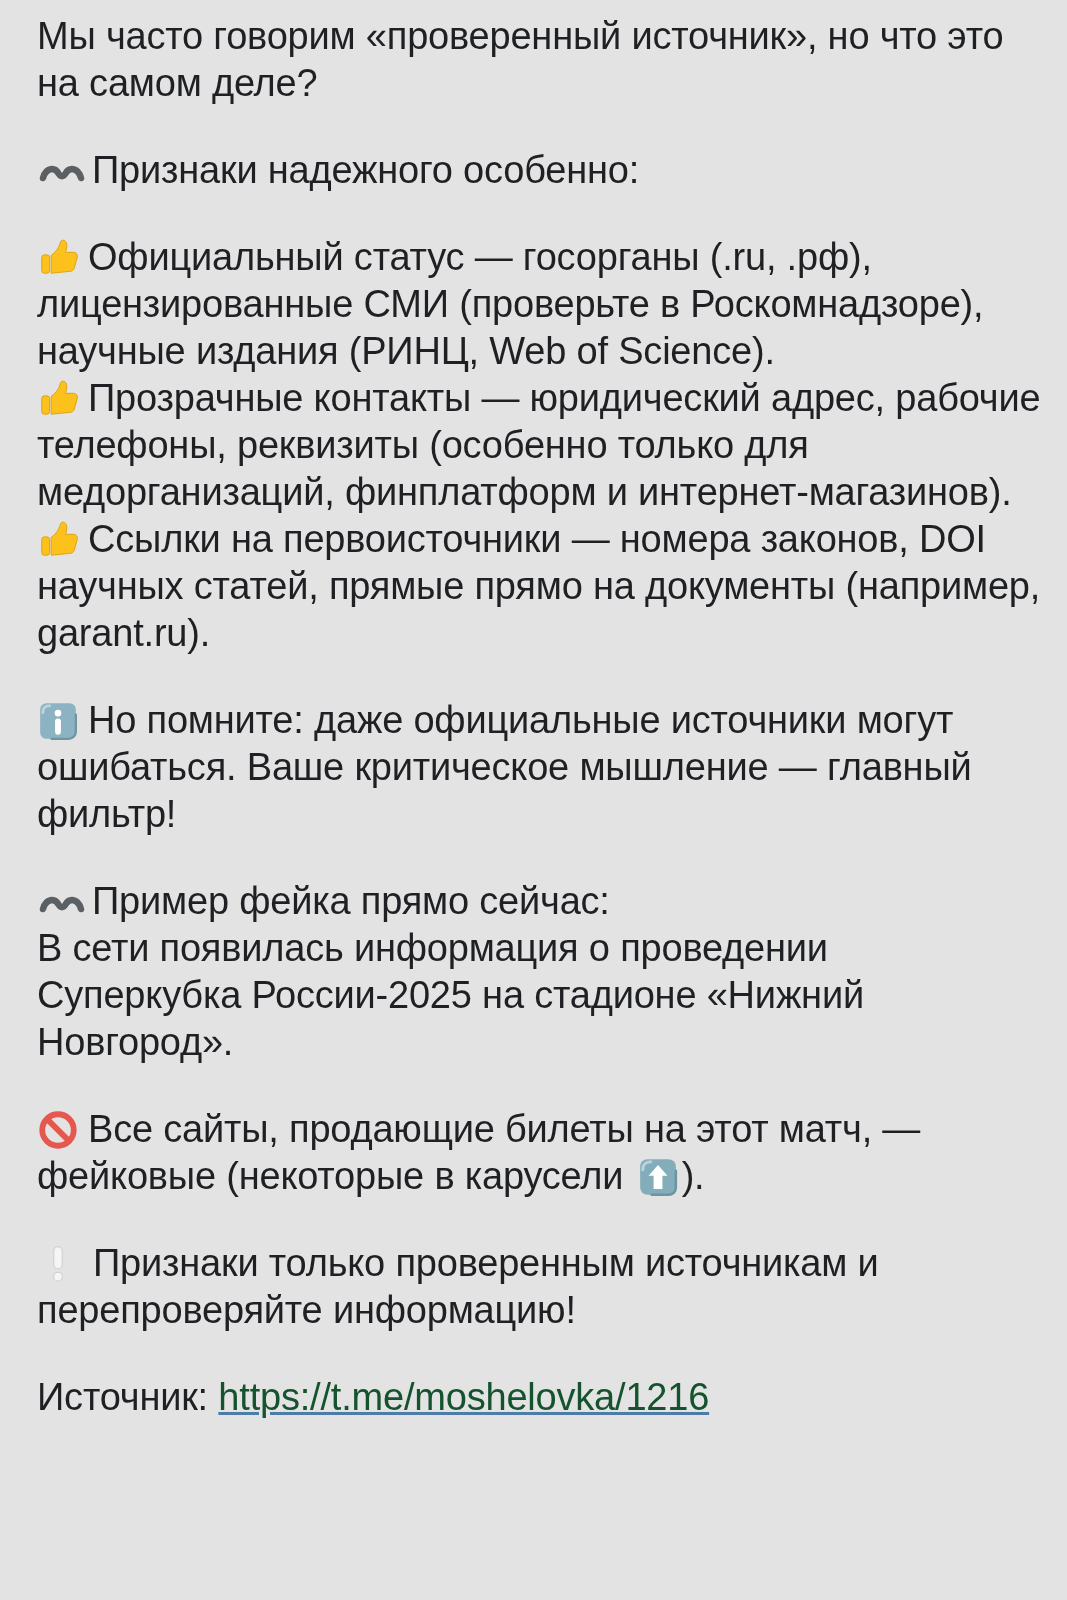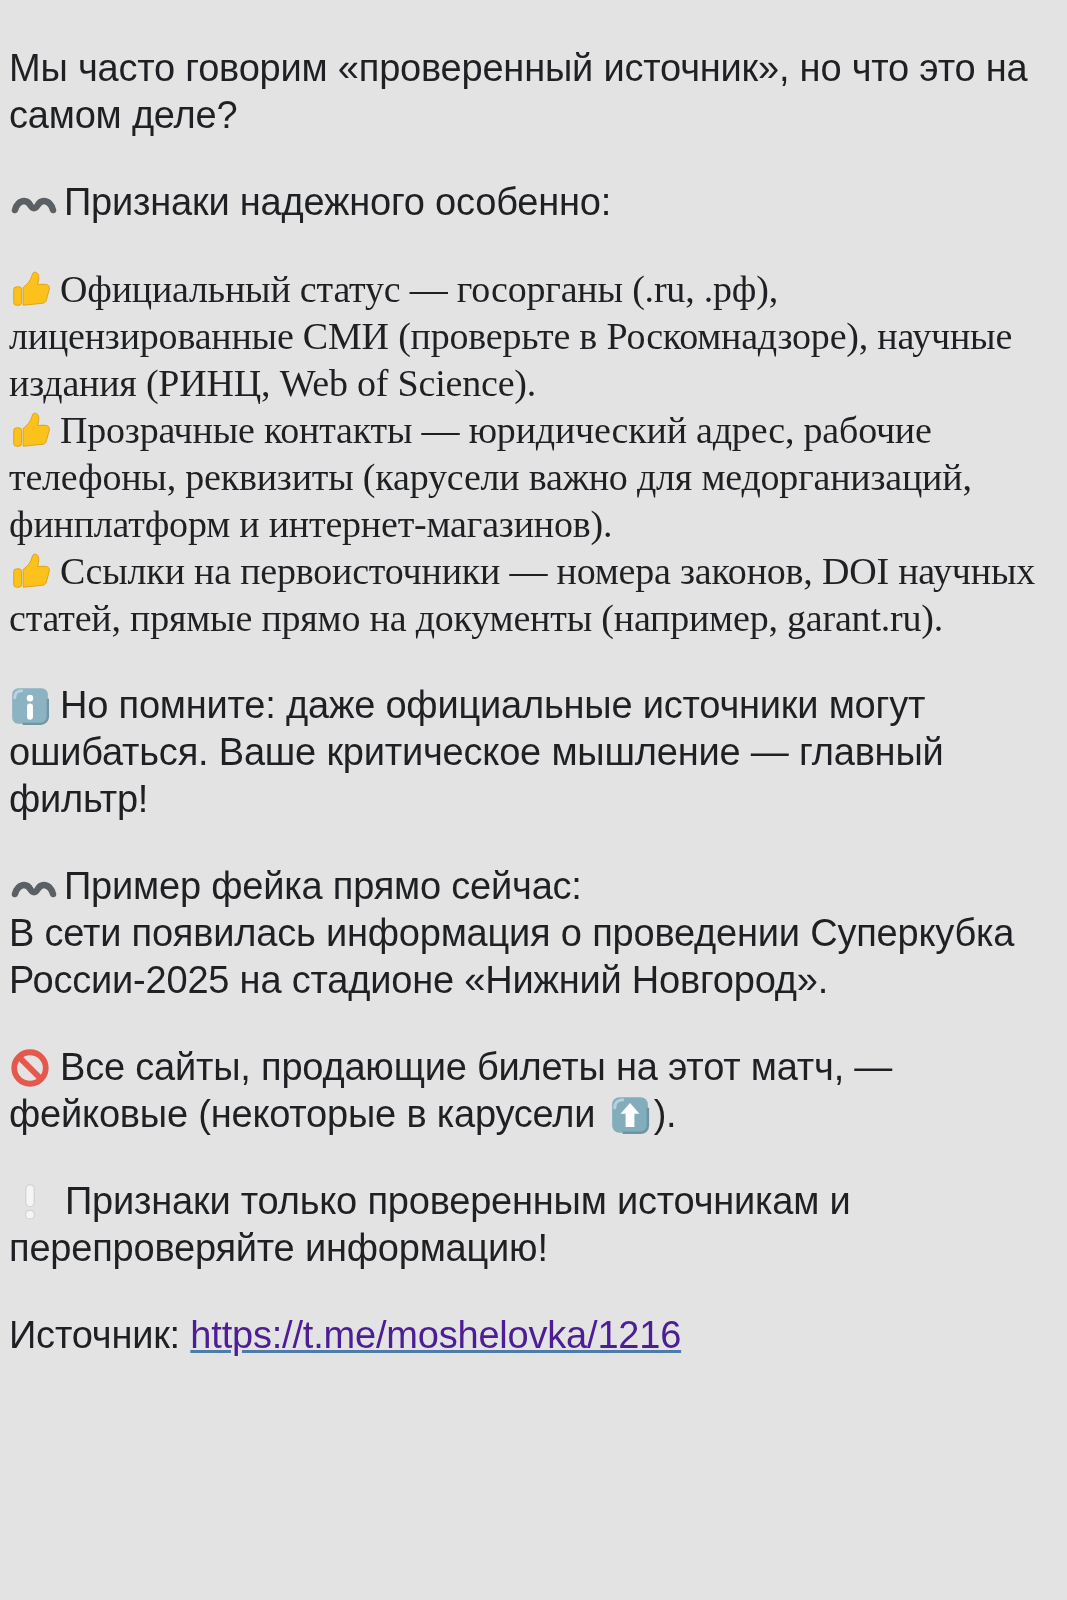--- a/index.html
+++ b/index.html
@@ -7,38 +7,38 @@
     width: 1067px;
     height: 1600px;
     background: #e3e3e3;
     font-family: "Liberation Sans", sans-serif;
     font-size: 38px;
     line-height: 47px;
     letter-spacing: -0.2px;
     color: #1f2023;
     overflow: hidden;
   }
-  .page { padding: 13px 26px 0 9px; margin-top: 32px; }
+  .page { padding: 13px 26px 0 37px; }
   .para { margin: 0 0 40px 0; }
   .para.tight { margin-bottom: 0; }
-  .group { margin: 0 0 40px 0; font-family: Liberation Serif, serif; }
+  .group { margin: 0 0 40px 0; }
   .ptext { white-space: pre-wrap; }
   .icon {
     display: inline-block;
     width: 42px;
     height: 42px;
     vertical-align: -9px;
     margin-right: 9px;
   }
   .icon svg { width: 100%; height: 100%; display: block; }
   .icon-wavy { width: 48px; height: 42px; vertical-align: -11px; margin-right: 7px; }
   .icon-excl { margin-right: 14px; }
   .icon-inline { margin: 0 3px; vertical-align: -9px; }
   .link {
-    color: #4c1d95;
+    color: #14532d;
     text-decoration-color: #4d7cab;
     cursor: pointer;
   }
 </style>
 </head>
 <body>
 
 <div class="page">
 
   <p class="para">
@@ -55,21 +55,21 @@
     <p class="para tight">
       <span class="icon"><svg viewBox="0 0 40 40">
             <rect x="4.5" y="17" width="7.5" height="17.5" rx="2.6" fill="#fcc21b" stroke="#dda012" stroke-width="0.9"></rect>
             <path d="M13.5 34.5 V17.5 c3.2-2.2 7.2-6.2 8.5-11.6 .4-1.7 1.1-2.9 2.6-2.9 2.1 0 3.8 1.8 3.8 5.1 0 2.9-1.3 6.5-1.3 6.5 h7.8 c2.4 0 4.1 2.3 3.5 4.6 l-2.9 10.5 c-.5 1.8-2.1 3-4 3 z" fill="#fcc21b" stroke="#dda012" stroke-width="0.9"></path>
           </svg></span><span class="ptext">Официальный статус — госорганы (.ru, .рф), лицензированные СМИ (проверьте в Роскомнадзоре), научные издания (РИНЦ, Web of Science).</span>
     </p>
     <p class="para tight">
       <span class="icon"><svg viewBox="0 0 40 40">
             <rect x="4.5" y="17" width="7.5" height="17.5" rx="2.6" fill="#fcc21b" stroke="#dda012" stroke-width="0.9"></rect>
             <path d="M13.5 34.5 V17.5 c3.2-2.2 7.2-6.2 8.5-11.6 .4-1.7 1.1-2.9 2.6-2.9 2.1 0 3.8 1.8 3.8 5.1 0 2.9-1.3 6.5-1.3 6.5 h7.8 c2.4 0 4.1 2.3 3.5 4.6 l-2.9 10.5 c-.5 1.8-2.1 3-4 3 z" fill="#fcc21b" stroke="#dda012" stroke-width="0.9"></path>
-          </svg></span><span class="ptext">Прозрачные контакты — юридический адрес, рабочие телефоны, реквизиты (карусели важно для медорганизаций, финплатформ и интернет-магазинов).</span>
+          </svg></span><span class="ptext">Прозрачные контакты — юридический адрес, рабочие телефоны, реквизиты (особенно только для медорганизаций, финплатформ и интернет-магазинов).</span>
     </p>
     <p class="para tight">
       <span class="icon"><svg viewBox="0 0 40 40">
             <rect x="4.5" y="17" width="7.5" height="17.5" rx="2.6" fill="#fcc21b" stroke="#dda012" stroke-width="0.9"></rect>
             <path d="M13.5 34.5 V17.5 c3.2-2.2 7.2-6.2 8.5-11.6 .4-1.7 1.1-2.9 2.6-2.9 2.1 0 3.8 1.8 3.8 5.1 0 2.9-1.3 6.5-1.3 6.5 h7.8 c2.4 0 4.1 2.3 3.5 4.6 l-2.9 10.5 c-.5 1.8-2.1 3-4 3 z" fill="#fcc21b" stroke="#dda012" stroke-width="0.9"></path>
           </svg></span><span class="ptext">Ссылки на первоисточники — номера законов, DOI научных статей, прямые прямо на документы (например, garant.ru).</span>
     </p>
   </div>
 
   <p class="para">

